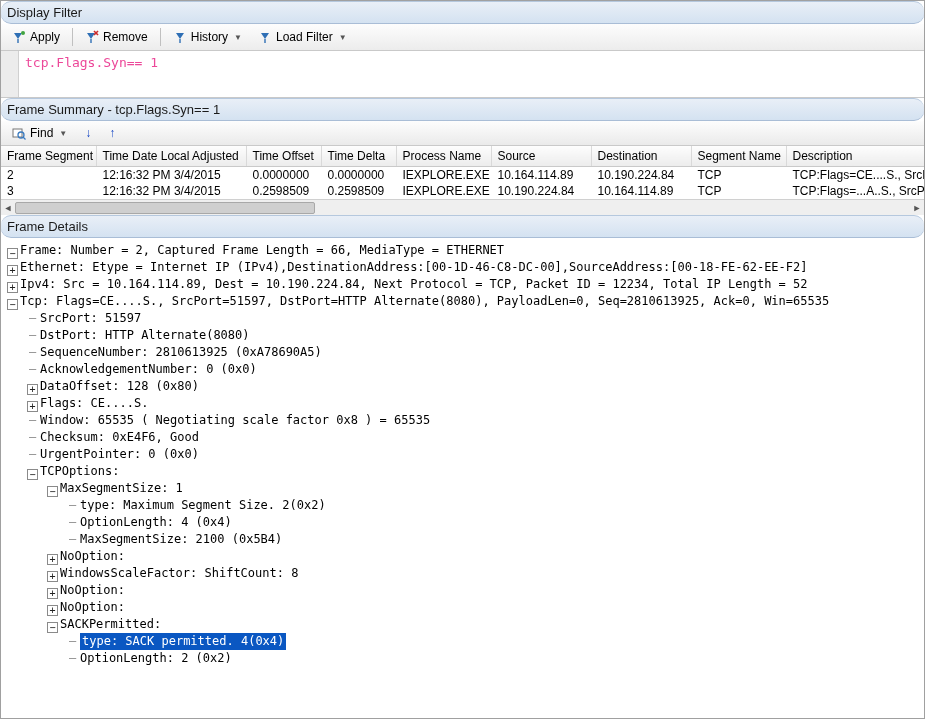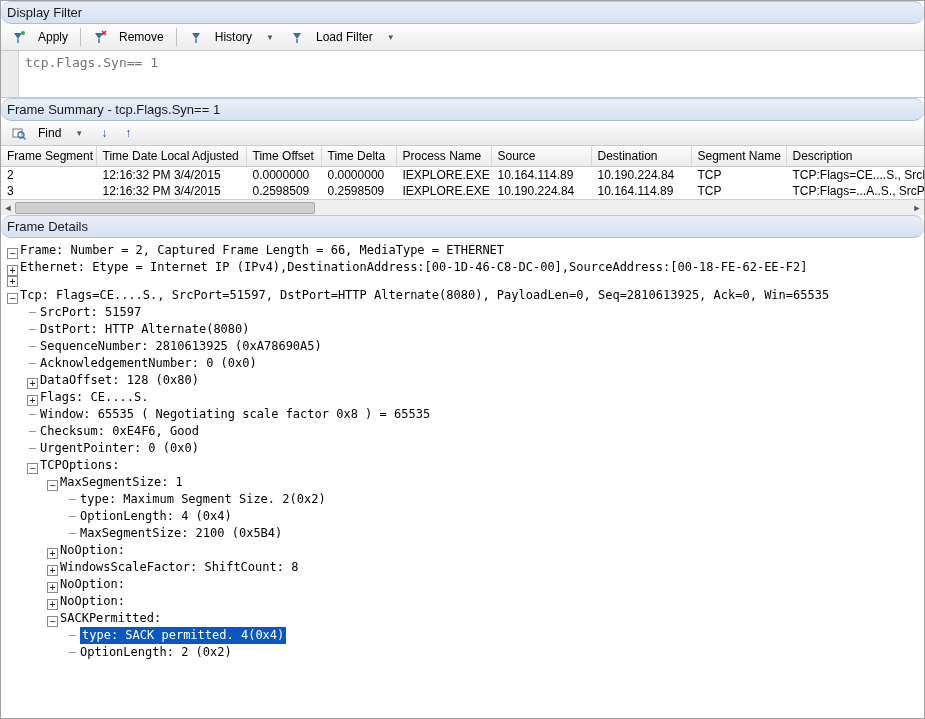--- a/index.html
+++ b/index.html
@@ -26,21 +26,21 @@
     background: linear-gradient(#fdfdfd, #ececec);
     border-bottom: 1px solid #c9c9c9;
     padding: 3px 4px;
     display: flex;
     align-items: center;
     gap: 2px;
   }
   .tb-btn {
     display: inline-flex;
     align-items: center;
-    gap: 12px;
+    gap: 4px;
     padding: 2px 6px;
     border: 1px solid transparent;
     border-radius: 2px;
     cursor: default;
     color: #000;
   }
   .tb-sep {
     width: 1px;
     height: 18px;
     background: #c0c0c0;
@@ -59,21 +59,21 @@
   .filter-gutter {
     width: 18px;
     background: #ececec;
     border-right: 1px solid #d0d0d0;
   }
   .filter-text {
     flex: 1;
     padding: 4px 6px;
     font-family: "Consolas","Lucida Console",monospace;
     font-size: 13px;
-    color: #737373;
+    color: #ec4899;
     min-height: 46px;
     background: #fff;
     outline: none;
     border: none;
     resize: none;
   }
   .find-bar {
     background: linear-gradient(#fdfdfd, #eaeaea);
     border-bottom: 1px solid #c9c9c9;
     padding: 2px 4px;
@@ -301,21 +301,21 @@
   <span class="arrow left">◄</span>
   <div class="thumb"></div>
   <span class="arrow right">►</span>
 </div>
 
 <div class="panel-header">Frame Details</div>
 
 <div class="details" id="details-tree">
     <div class="tree-line"><span class="indent" style="width: 4px;"></span><span class="box minus"></span><span>Frame: Number = 2, Captured Frame Length = 66, MediaType = ETHERNET</span></div>
     <div class="tree-line"><span class="indent" style="width: 4px;"></span><span class="box plus"></span><span>Ethernet: Etype = Internet IP (IPv4),DestinationAddress:[00-1D-46-C8-DC-00],SourceAddress:[00-18-FE-62-EE-F2]</span></div>
-    <div class="tree-line"><span class="indent" style="width: 4px;"></span><span class="box plus"></span></div>
+    <div class="tree-line"><span class="indent" style="width: 4px;"></span><span class="box plus"></span><span>Ipv4: Src = 10.164.114.89, Dest = 10.190.224.84, Next Protocol = TCP, Packet ID = 12234, Total IP Length = 52</span></div>
     <div class="tree-line"><span class="indent" style="width: 4px;"></span><span class="box minus"></span><span>Tcp: Flags=CE....S., SrcPort=51597, DstPort=HTTP Alternate(8080), PayloadLen=0, Seq=2810613925, Ack=0, Win=65535</span></div>
     <div class="tree-line"><span class="indent" style="width: 24px;"></span><span class="dash"></span><span>SrcPort: 51597</span></div>
     <div class="tree-line"><span class="indent" style="width: 24px;"></span><span class="dash"></span><span>DstPort: HTTP Alternate(8080)</span></div>
     <div class="tree-line"><span class="indent" style="width: 24px;"></span><span class="dash"></span><span>SequenceNumber: 2810613925 (0xA78690A5)</span></div>
     <div class="tree-line"><span class="indent" style="width: 24px;"></span><span class="dash"></span><span>AcknowledgementNumber: 0 (0x0)</span></div>
     <div class="tree-line"><span class="indent" style="width: 24px;"></span><span class="box plus"></span><span>DataOffset: 128 (0x80)</span></div>
     <div class="tree-line"><span class="indent" style="width: 24px;"></span><span class="box plus"></span><span>Flags: CE....S.</span></div>
     <div class="tree-line"><span class="indent" style="width: 24px;"></span><span class="dash"></span><span>Window: 65535 ( Negotiating scale factor 0x8 ) = 65535</span></div>
     <div class="tree-line"><span class="indent" style="width: 24px;"></span><span class="dash"></span><span>Checksum: 0xE4F6, Good</span></div>
     <div class="tree-line"><span class="indent" style="width: 24px;"></span><span class="dash"></span><span>UrgentPointer: 0 (0x0)</span></div>

